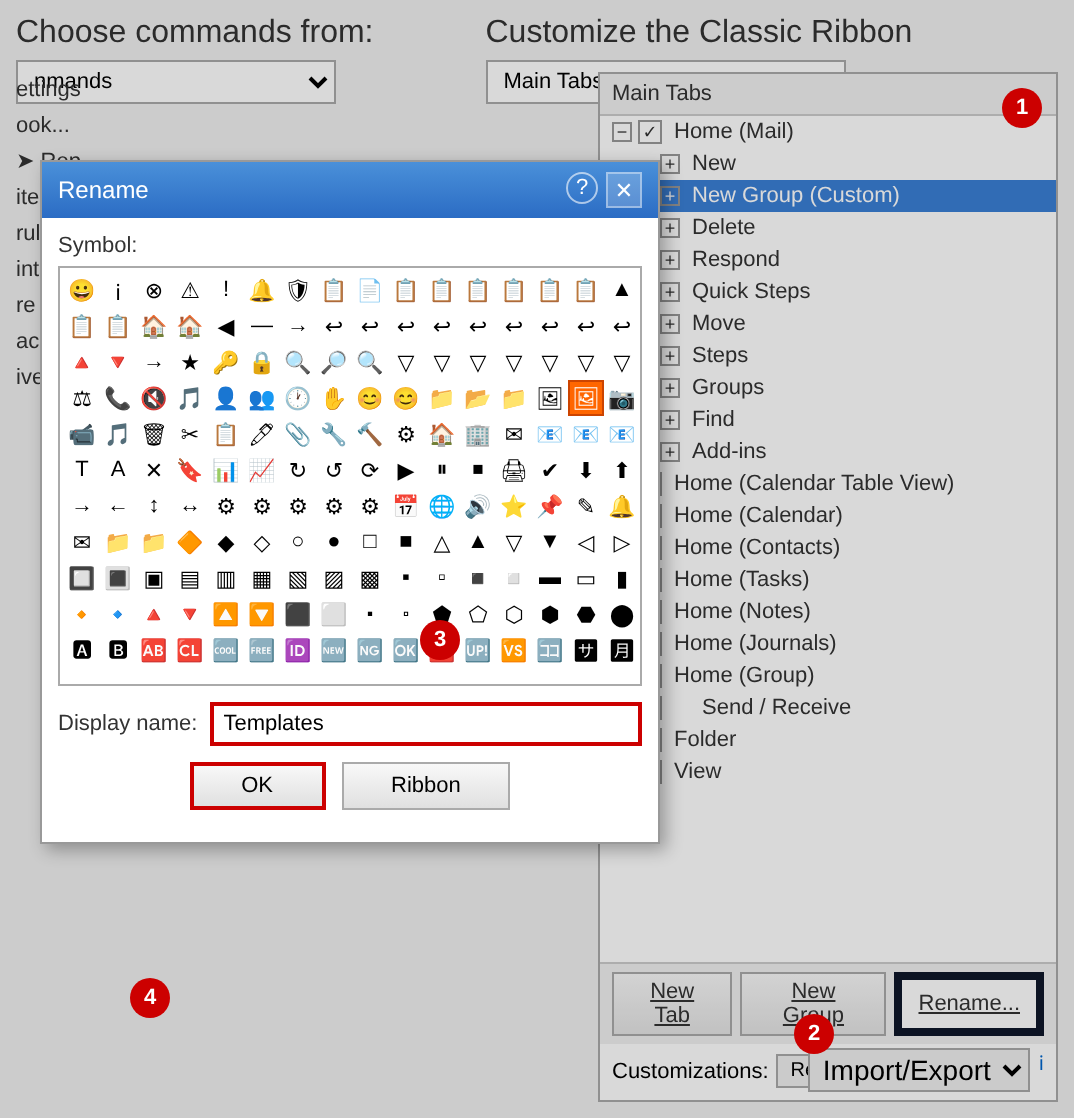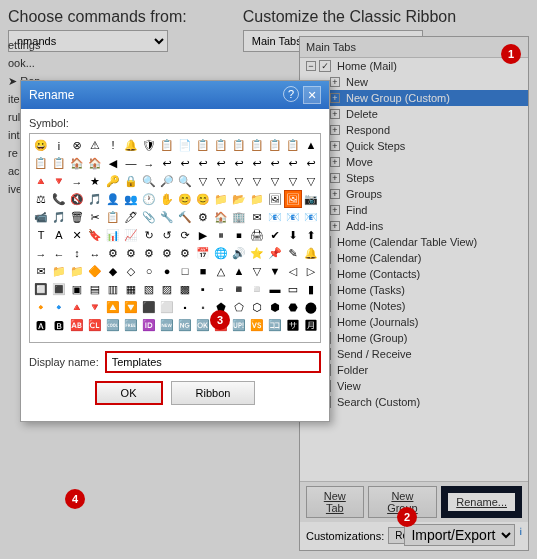--- a/index.html
+++ b/index.html
@@ -141,21 +141,21 @@
       padding: 3px 8px;
       border: 1px solid #aaa;
       background: linear-gradient(to bottom, #f8f8f8, #e4e4e4);
       font-size: 11px;
       cursor: pointer;
       color: #333;
       text-decoration: underline;
     }
 
     .ribbon-btn.active {
-      border: 7px solid #0f172a;
+      border: 4px solid #0f172a;
       background: white;
     }
 
     .ribbon-btn-rename {
       margin-left: auto;
     }
 
     .ribbon-customizations {
       position: absolute;
       bottom: 4px;
@@ -475,36 +475,31 @@
           <span style="margin-left: 3px;">Home (Journals)</span>
         </div>
         <div class="tree-item" style="padding-left: 6px;">
           <span class="tree-expand">+</span>
           <span class="tree-checkbox"></span>
           <span style="margin-left: 3px;">Home (Group)</span>
         </div>
         <div class="tree-item" style="padding-left: 6px;">
           <span class="tree-expand">+</span>
           <span class="tree-checkbox"></span>
-          <span style="margin-left: 3px;">Send / Receive</span>
+          <span style="margin-left: 17px;">Send / Receive</span>
         </div>
         <div class="tree-item" style="padding-left: 6px;">
           <span class="tree-expand">−</span>
           <span class="tree-checkbox"></span>
           <span style="margin-left: 3px;">Folder</span>
         </div>
         <div class="tree-item" style="padding-left: 6px;">
           <span class="tree-expand">−</span>
           <span class="tree-checkbox checked"></span>
           <span style="margin-left: 3px;">View</span>
-        </div>
-        <div class="tree-item" style="padding-left: 6px;">
-          <span class="tree-expand">−</span>
-          <span class="tree-checkbox checked"></span>
-          <span style="margin-left: 3px;">Search (Custom)</span>
         </div>
       </div>
     <div class="ribbon-buttons">
       <button class="ribbon-btn">New Tab</button>
       <button class="ribbon-btn">New Group</button>
       <button class="ribbon-btn ribbon-btn-rename active">Rename...</button>
     </div>
     <div class="ribbon-customizations">
       <span>Customizations:</span>
       <select style="font-size:10px; padding:1px 2px; border:1px solid #aaa;">

